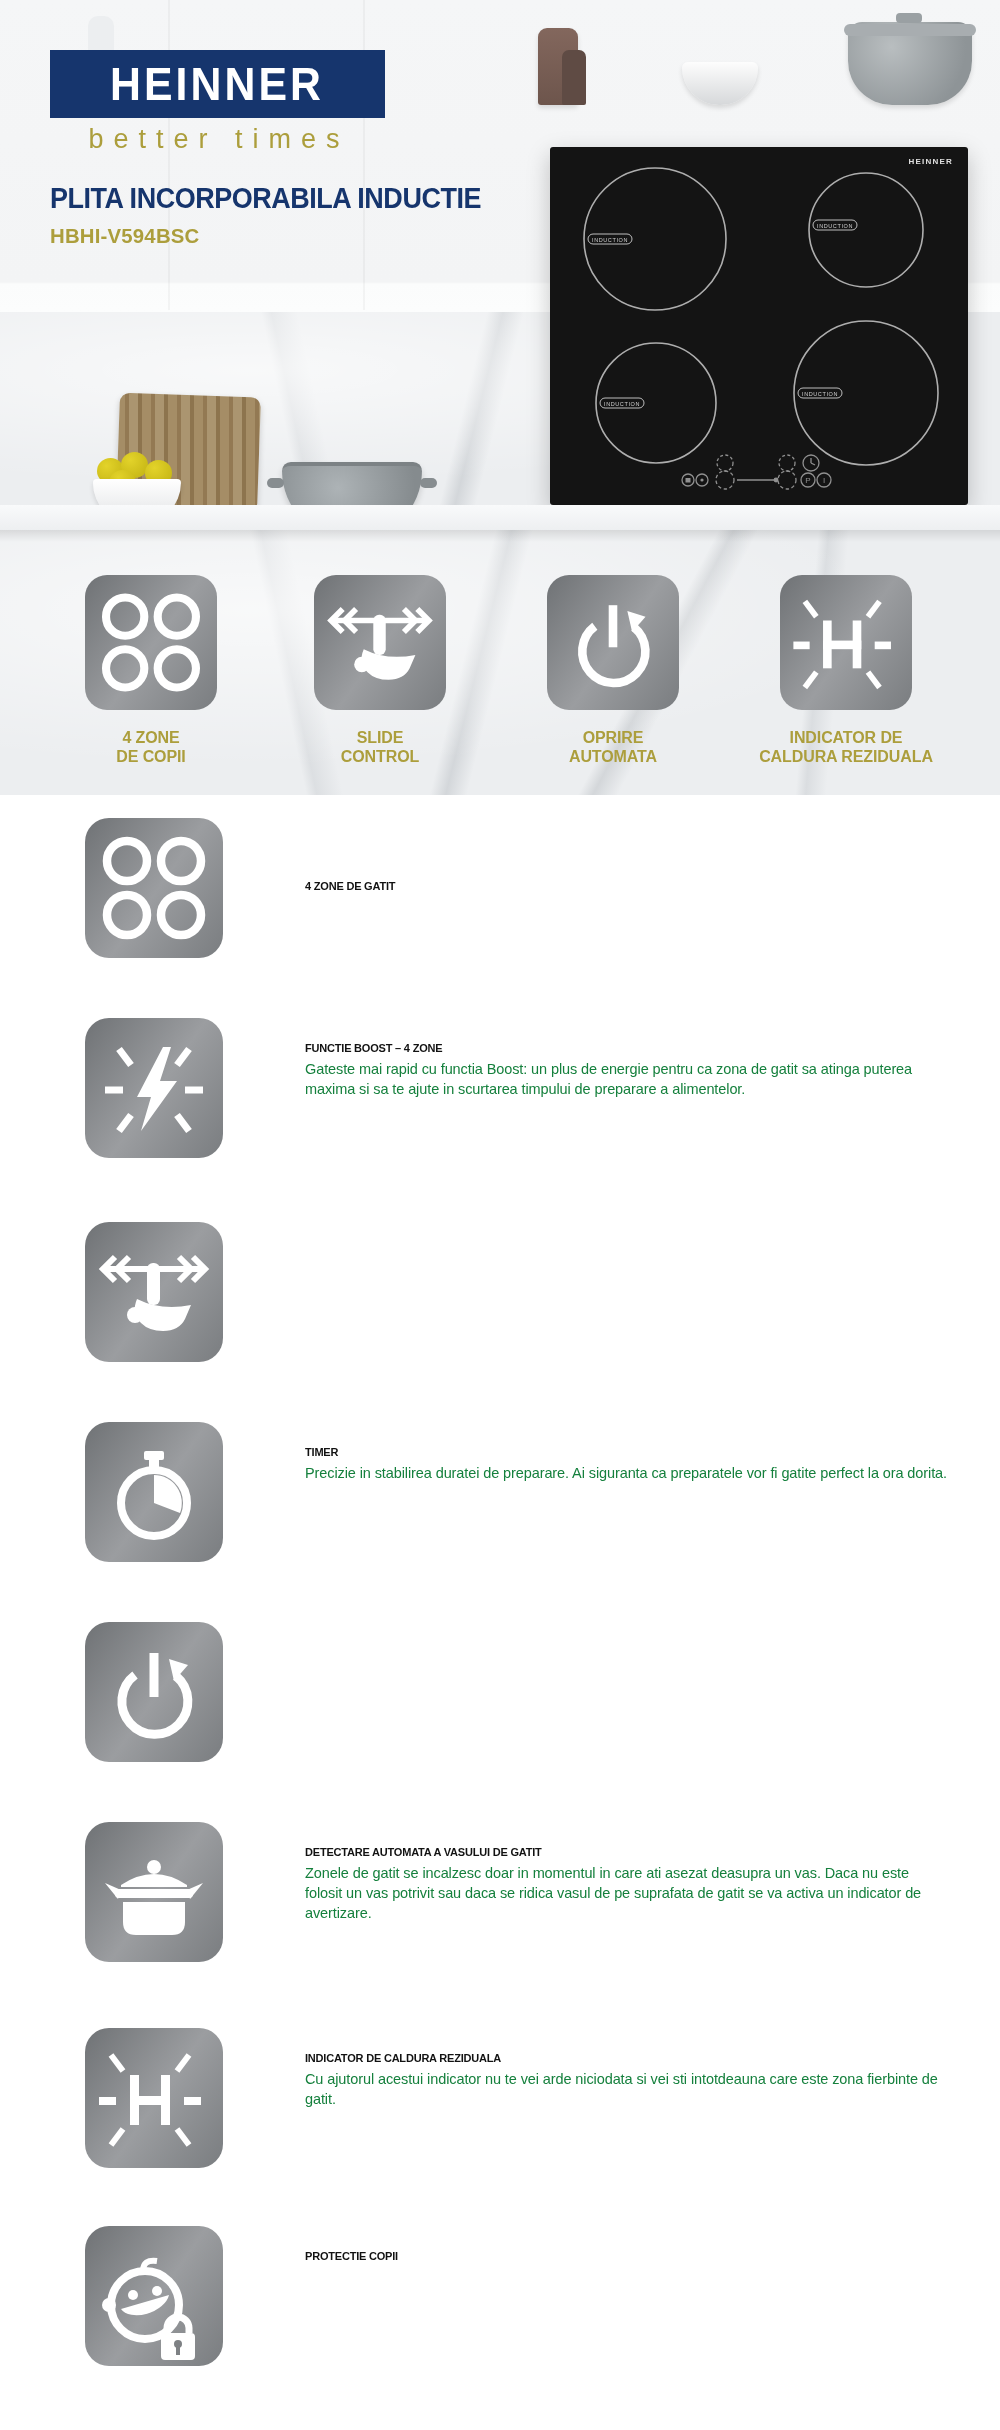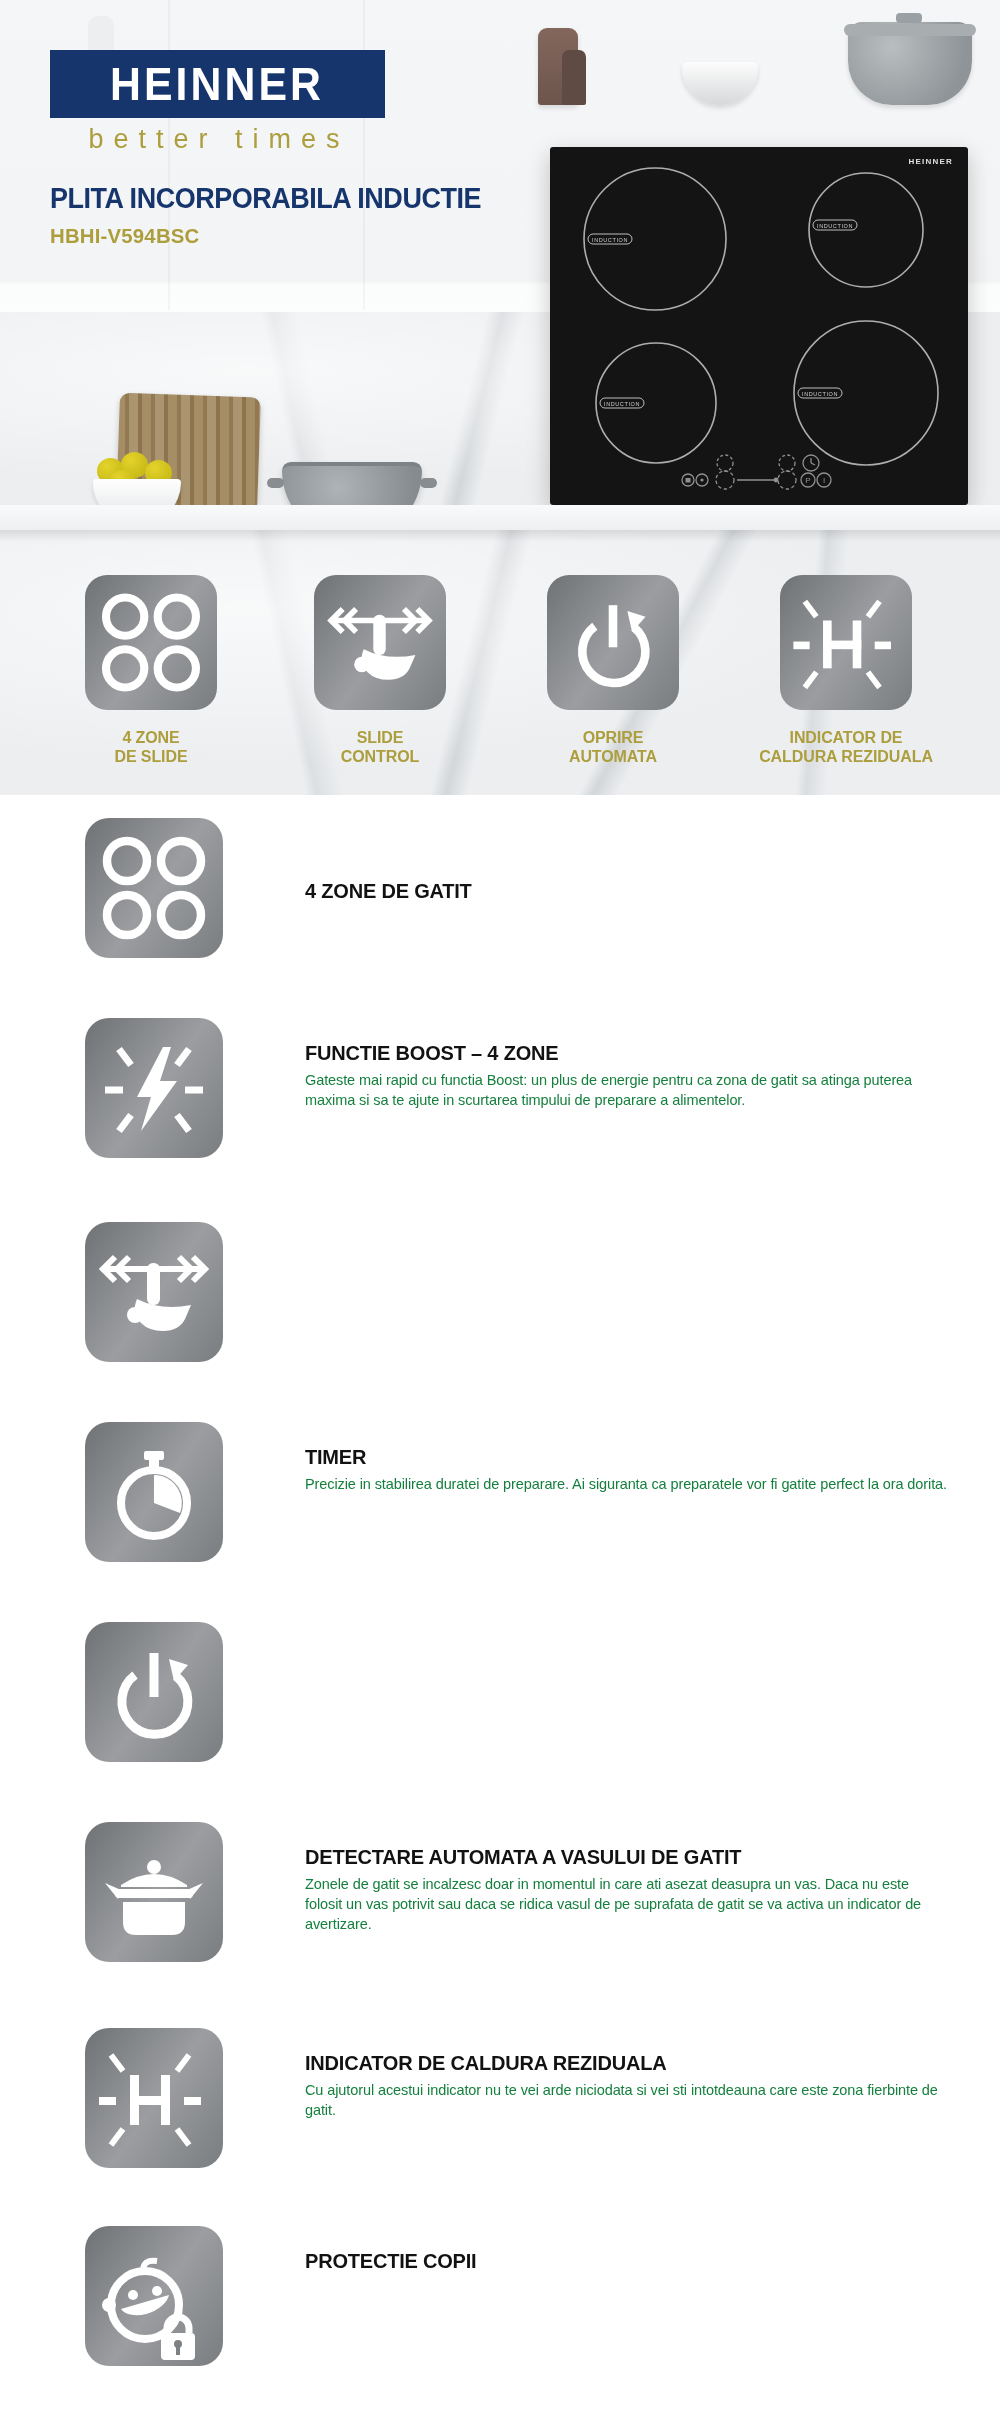--- a/index.html
+++ b/index.html
@@ -85,21 +85,21 @@
   .band .tile{width:132px;height:135px;top:45px;border-radius:22px;}
   .band-label{position:absolute;top:192px;width:230px;text-align:center;
         font-size:16px;line-height:19px;font-weight:700;letter-spacing:-.1px;margin-top:6px;}
   .band-label span{display:block;}
 
   
   .row{position:absolute;left:0;width:1000px;height:200px;}
   .row .tile{left:85px;top:0;width:138px;height:140px;}
   .row-text{position:absolute;left:305px;top:24px;width:645px;}
   .row--single .row-text{top:62px;}
-  .row-title{font-size:20px;font-weight:700;color:#121212;letter-spacing:-.2px;}
+  .row-title{font-size:11px;font-weight:700;color:#121212;letter-spacing:-.2px;}
   .row-body{margin-top:5px;font-size:14.5px;line-height:20px;color:#15803d;letter-spacing:-.1px;}
 
   .navy{color:#16356d;} .bg-navy{background:#16356d;} .gold{color:#ac9e3c;}
 </style>
 </head>
 <body>
 
 <svg width="0" height="0" style="position:absolute" aria-hidden="true">
 <defs>
   <symbol id="ic-zones" viewBox="0 0 138 138">
@@ -290,21 +290,21 @@
         </svg>
       </div>
     <div class="tile" style="left:780px">
       <svg>
           <use href="#ic-hres"></use>
         </svg>
       </div>
 
     <div class="band-label gold" style="left:36px">
       <span>4 ZONE</span>
-        <span>DE SLIDE</span>
+        <span>DE COPII</span>
       </div>
     <div class="band-label gold" style="left:265px">
       <span>SLIDE</span>
         <span>CONTROL</span>
       </div>
     <div class="band-label gold" style="left:498px">
       <span>OPRIRE</span>
         <span>AUTOMATA</span>
       </div>
     <div class="band-label gold" style="left:731px">

